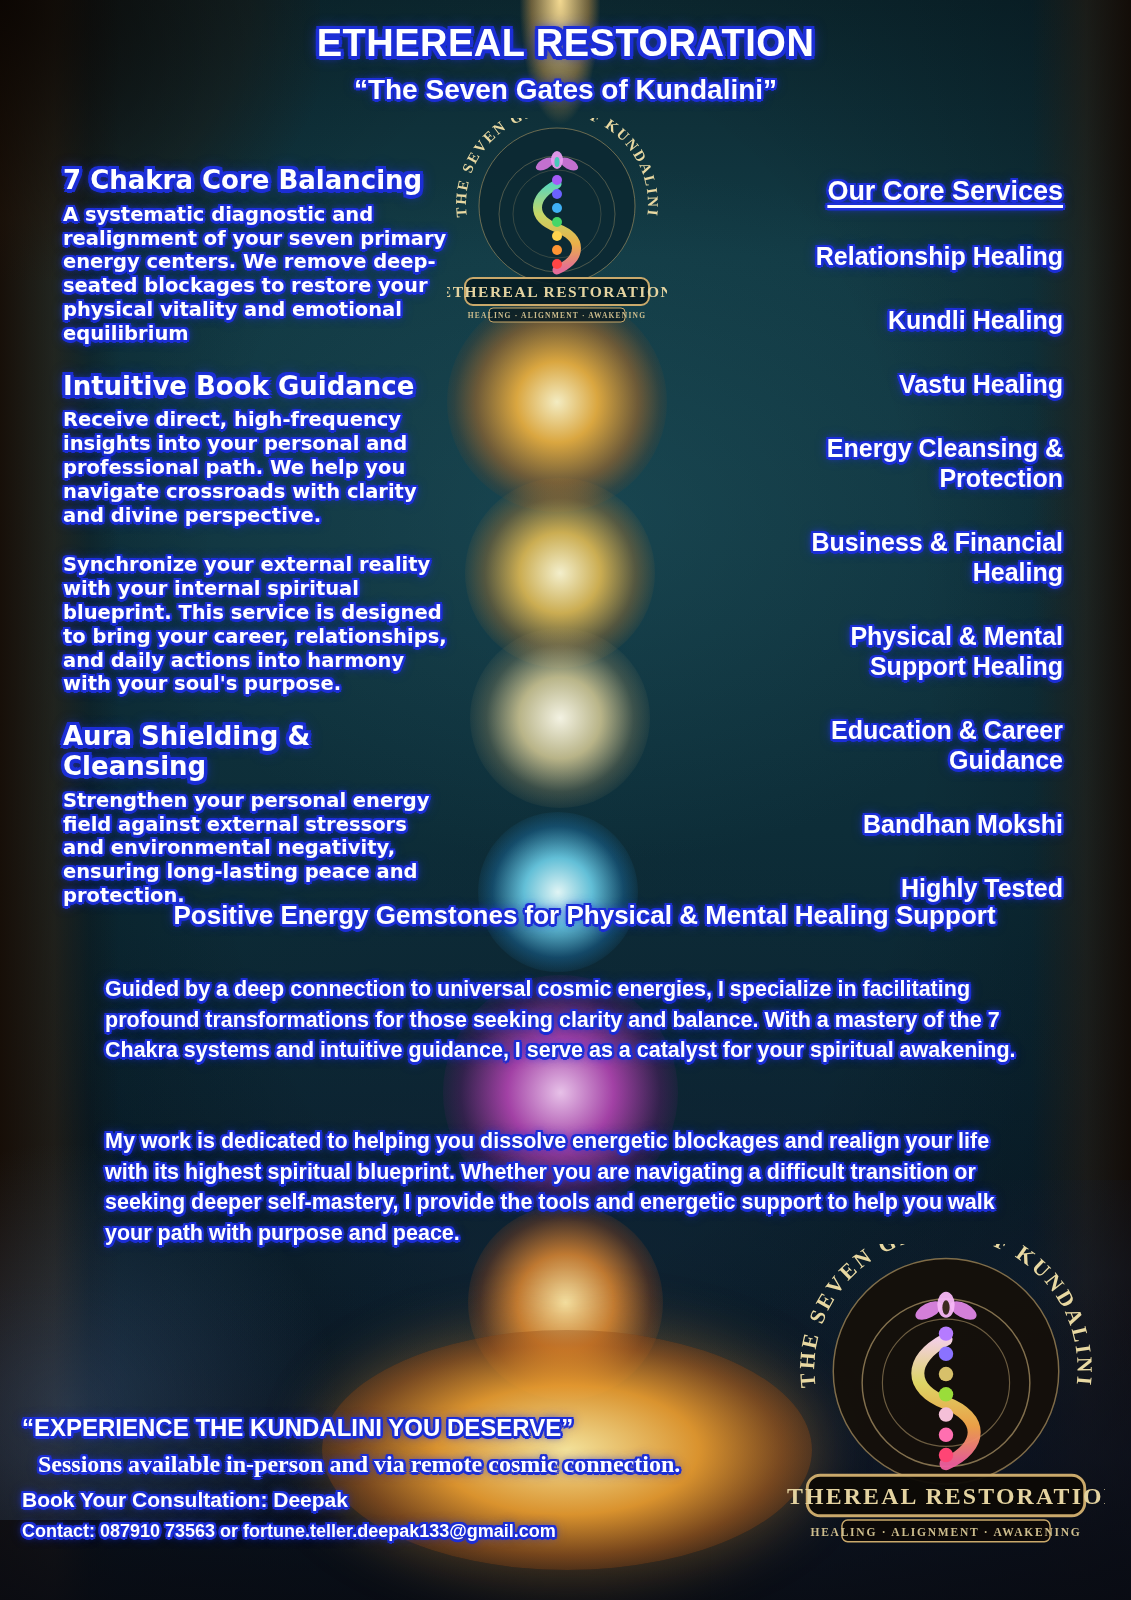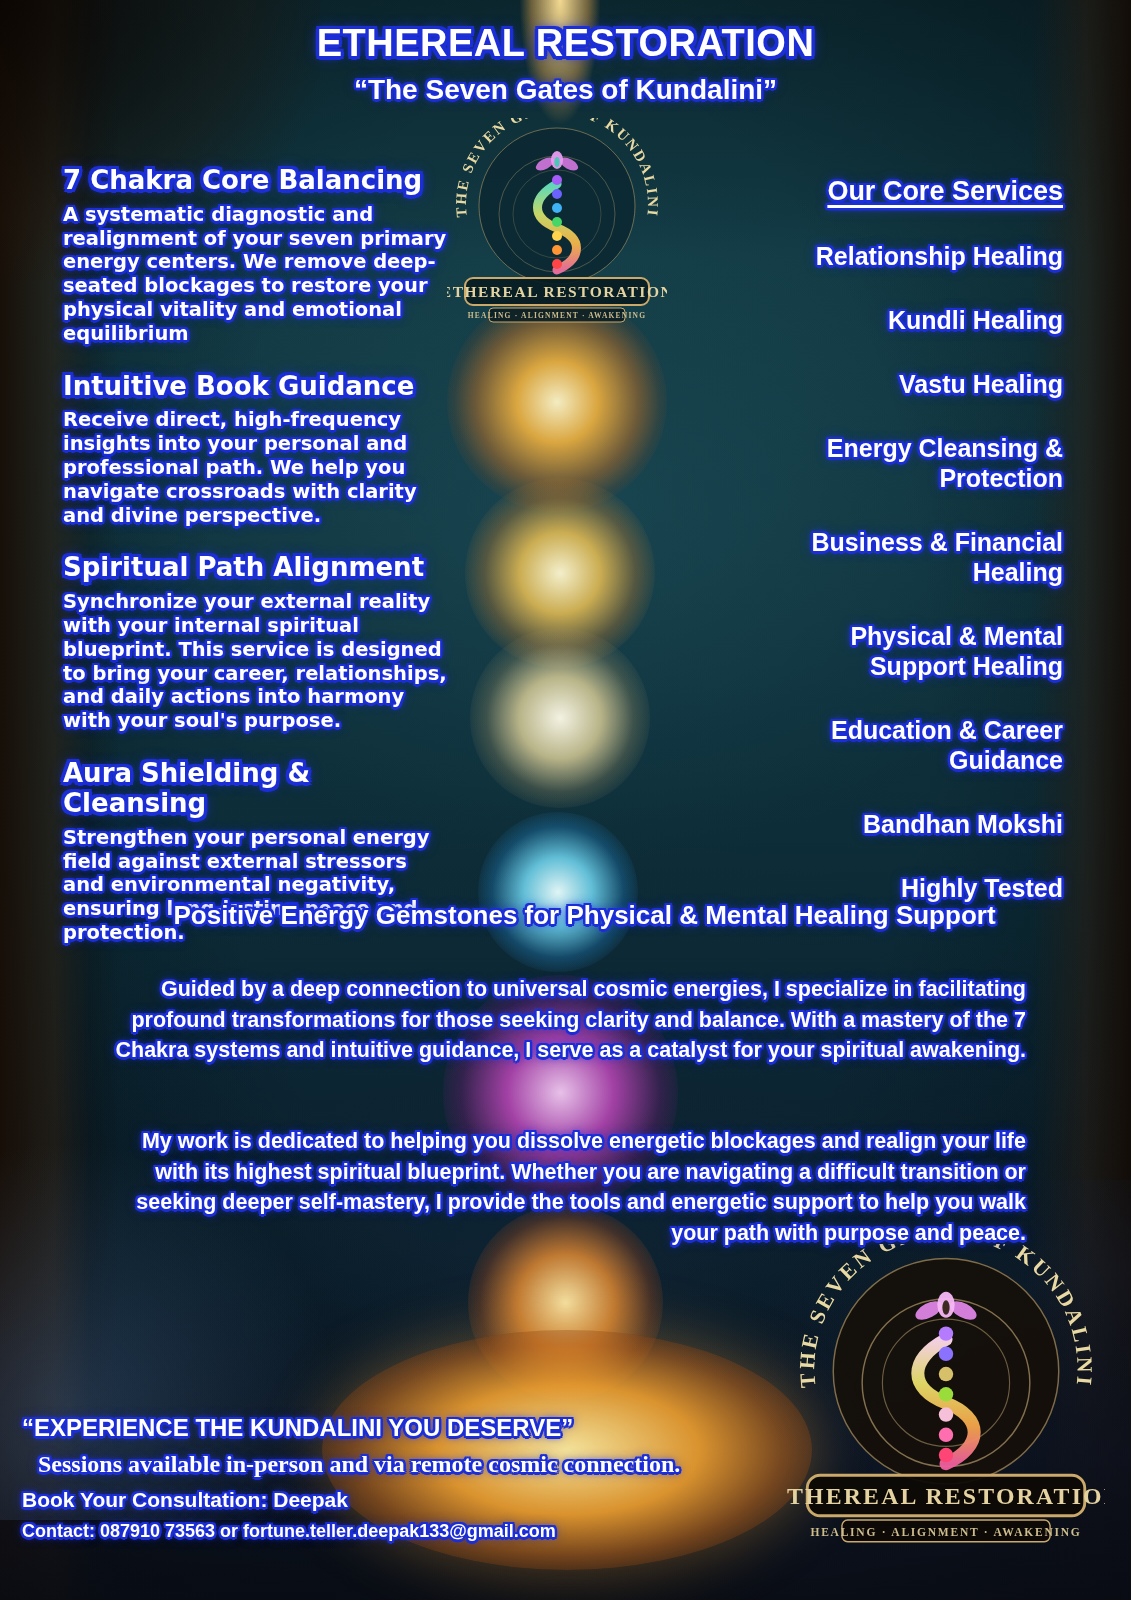--- a/index.html
+++ b/index.html
@@ -51,21 +51,21 @@
   .abs{position:absolute;z-index:3;}
   .header-title{top:22px;left:0;width:100%;text-align:center;font-size:38px;letter-spacing:.5px;}
   .header-subtitle{top:74px;left:0;width:100%;text-align:center;font-size:28px;}
   .left-col{left:63px;top:166px;width:388px;font-family:"DejaVu Sans",sans-serif;}
   .sec-title{font-size:26px;line-height:1.15;margin:0 0 7px 0;}
   .sec-desc{font-size:19.5px;line-height:1.22;margin:0 0 26px 0;}
   .right-col{right:68px;top:176px;width:300px;text-align:right;}
   .svc-heading{font-size:27px;margin:0 0 34px 0;text-decoration:underline;text-underline-offset:5px;text-decoration-thickness:2.5px;}
   .svc-item{font-size:25px;line-height:1.2;margin:4px 0 34px 0;}
   .gem-line{top:900px;left:0;width:100%;text-align:center;font-size:26px;padding-left:19px;}
-  .para{left:105px;width:921px;text-align:right;font-size:21.5px;line-height:1.43;}
+  .para{left:105px;width:921px;text-align:left;font-size:21.5px;line-height:1.43;}
   .para1{top:974px;}
   .para2{top:1126px;}
   .footer{left:22px;top:1414px;width:860px;}
   .foot-tagline{font-size:24px;margin:0 0 9px 0;}
   .foot-sessions{font-size:24px;margin:0 0 10px 16px;font-family:Liberation Serif, serif;}
   .foot-booking{font-size:21px;margin:0 0 9px 0;}
   .foot-contact{font-size:18px;margin:0;}
   
   .logo{position:absolute;z-index:2;}
   .logo-top{left:447px;top:118px;width:220px;}
@@ -139,21 +139,20 @@
   <div class="abs left-col">
     <div>
       <p class="sec-title wt ob3">7 Chakra Core Balancing</p>
       <p class="sec-desc wt ob2">A systematic diagnostic and realignment of your seven primary energy centers. We remove deep-seated blockages to restore your physical vitality and emotional equilibrium</p>
     </div>
     <div>
       <p class="sec-title wt ob3">Intuitive Book Guidance</p>
       <p class="sec-desc wt ob2">Receive direct, high-frequency insights into your personal and professional path. We help you navigate crossroads with clarity and divine perspective.</p>
     </div>
     <div>
-      <p class="sec-title wt ob3">Spiritual Path Alignment</p>
       <p class="sec-desc wt ob2">Synchronize your external reality with your internal spiritual blueprint. This service is designed to bring your career, relationships, and daily actions into harmony with your soul's purpose.</p>
     </div>
     <div>
       <p class="sec-title wt ob3">Aura Shielding &amp; Cleansing</p>
       <p class="sec-desc wt ob2">Strengthen your personal energy field against external stressors and environmental negativity, ensuring long-lasting peace and protection.</p>
     </div>
   </div>
 
   <div class="abs right-col">
     <p class="svc-heading wt ob2">Our Core Services</p>

